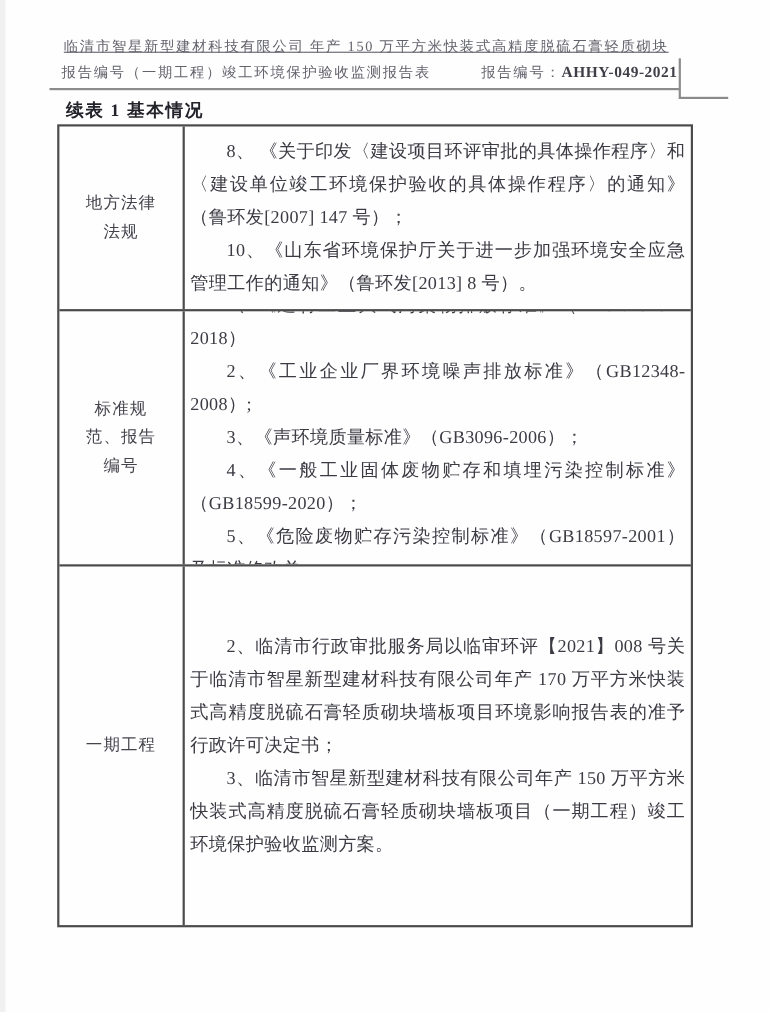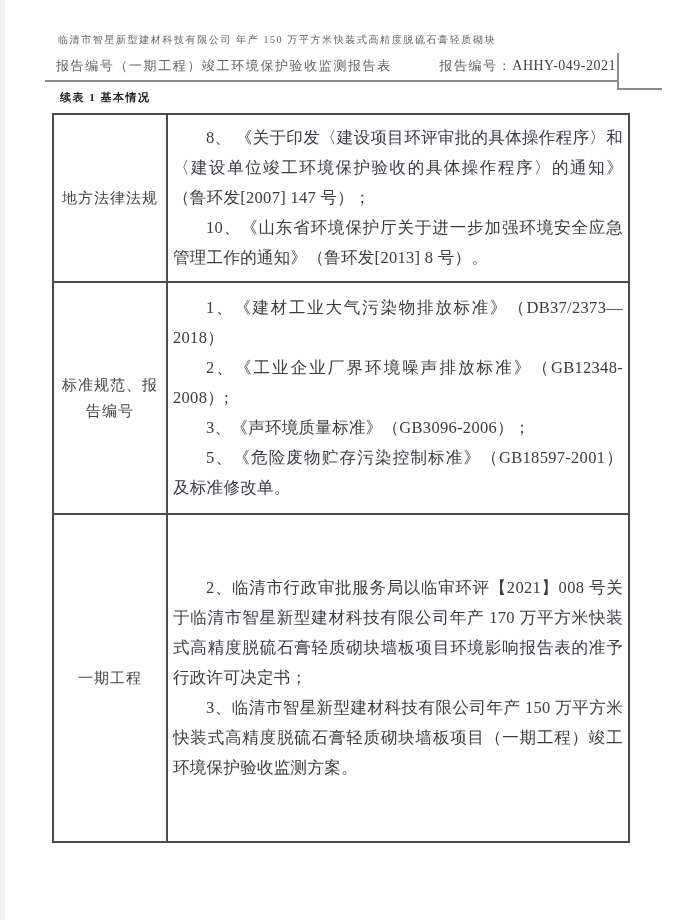--- a/index.html
+++ b/index.html
@@ -22,52 +22,53 @@
     position: absolute;
     left: 0; top: 0;
     width: 5px; height: 100%;
     background: #f1f1f1;
   }
   
   .header-line1 {
     position: absolute;
     left: 58px; top: 33px;
     width: 585px;
-    font-size: 10px;
+    font-size: 13px;
     letter-spacing: 1.6px;
     color: #62626c;
     white-space: nowrap;
+    text-decoration: underline;
   }
   .header-line2 {
     position: absolute;
     left: 56px; top: 57px;
     width: 560px;
     display: flex;
     justify-content: space-between;
     font-size: 13px;
     letter-spacing: 1.6px;
     color: #62626c;
     white-space: nowrap;
   }
   .report-no-latin {
-    font-weight: normal;
+    font-weight: bold;
     color: #3f3f48;
     letter-spacing: 0.5px;
     font-size: 14px;
   }
   .rule { position: absolute; background: #8b8b8b; }
   .rule-main  { left: 45px;  top: 80px; width: 573px; height: 2px; }
   .rule-vert  { left: 617px; top: 53px; width: 2px;  height: 37px; }
   .rule-step  { left: 618px; top: 88px; width: 44px; height: 2px; }
   
   .section-title {
     position: absolute;
     left: 60px; top: 90px;
     margin: 0;
-    font-size: 11px;
+    font-size: 16px;
     font-weight: bold;
     letter-spacing: 1.5px;
     color: #22222a;
   }
   
   .table {
     position: absolute;
     left: 52px; top: 113px;
     width: 578px; height: 730px;
     border: 2px solid #4b4b4b;
@@ -87,21 +88,21 @@
     width: 114px;
     box-sizing: border-box;
     border-right: 2px solid #4b4b4b;
     display: flex;
     align-items: center;
     justify-content: center;
     text-align: center;
     font-size: 15px;
     letter-spacing: 1px;
     color: #44444d;
-    padding: 0 4px;
+    padding: 0 20px;
     line-height: 26px;
     flex-shrink: 0;
   }
   .tcontent {
     flex: 1;
     box-sizing: border-box;
     padding: 2px 5px;
     display: flex;
     flex-direction: column;
     justify-content: center;
@@ -147,20 +148,21 @@
         <p>10、《山东省环境保护厅关于进一步加强环境安全应急管理工作的通知》（鲁环发[2013] 8 号）。</p>
       </div>
     </div>
 
     <div class="trow trow-2">
       <div class="tlabel">标准规范、报告编号</div>
       <div class="tcontent">
         <p>1、《建材工业大气污染物排放标准》（DB37/2373—2018）</p>
         <p>2、《工业企业厂界环境噪声排放标准》（GB12348-2008）;</p>
         <p>3、《声环境质量标准》（GB3096-2006）；</p>
+        <p>4、《一般工业固体废物贮存和填埋污染控制标准》（GB18599-2020）；</p>
         <p>5、《危险废物贮存污染控制标准》（GB18597-2001）及标准修改单。</p>
       </div>
     </div>
 
     <div class="trow trow-3">
       <div class="tlabel">一期工程</div>
       <div class="tcontent">
         <p>2、临清市行政审批服务局以临审环评【2021】008 号关于临清市智星新型建材科技有限公司年产 170 万平方米快装式高精度脱硫石膏轻质砌块墙板项目环境影响报告表的准予行政许可决定书；</p>
         <p>3、临清市智星新型建材科技有限公司年产 150 万平方米快装式高精度脱硫石膏轻质砌块墙板项目（一期工程）竣工环境保护验收监测方案。</p>
       </div>

